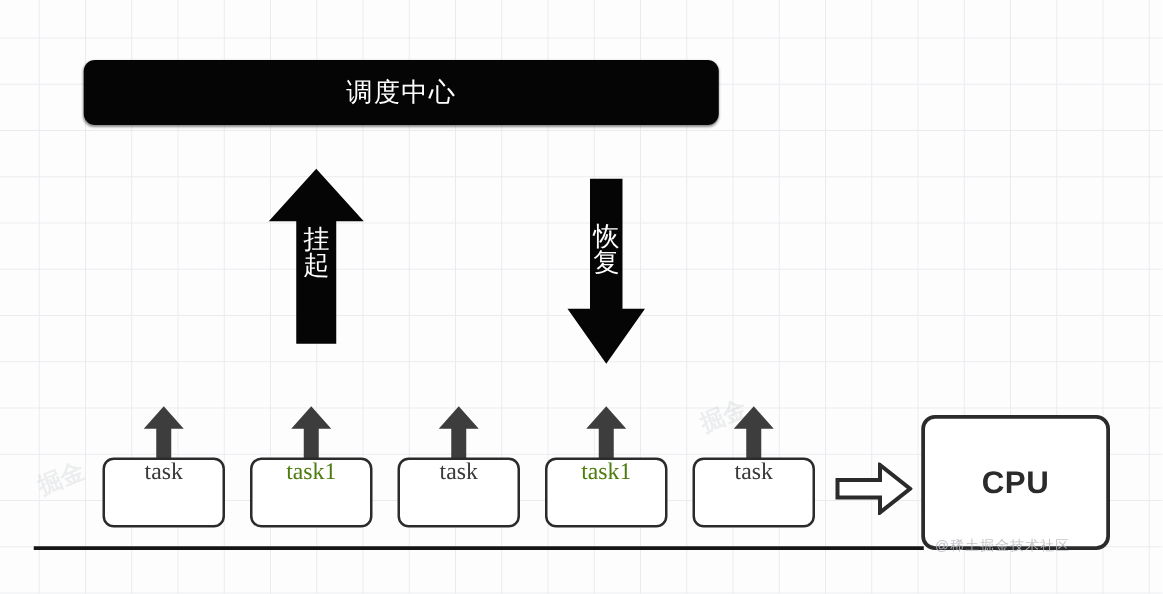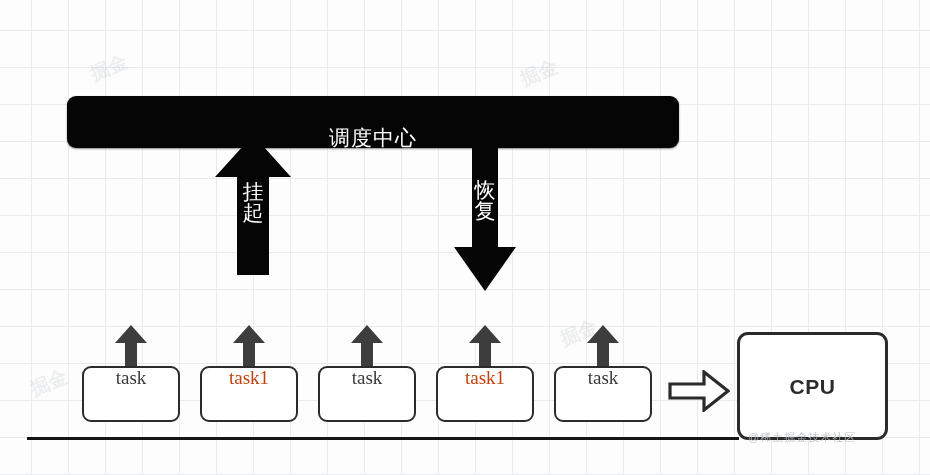--- a/index.html
+++ b/index.html
@@ -25,29 +25,28 @@
     background-size: 37px 37px;
     background-position: -6px -7px;
     overflow: hidden;
   }
 
   
   #scheduler-bar {
     position: absolute;
     left: 67px;
     top: 48px;
-    width: 612px;
+    width: 508px;
     height: 52px;
     background: #050505;
     border-radius: 9px;
     box-shadow: 0 1px 2px rgba(0,0,0,0.45);
     display: flex;
-    align-items: flex-end;
+    align-items: center;
     justify-content: center;
-    margin-top: 48px;
   }
   #scheduler-bar .bar-label {
     color: #ffffff;
     font-size: 21px;
     letter-spacing: 1px;
     line-height: 1;
   }
 
   
   .big-arrow {
@@ -112,21 +111,21 @@
     align-items: flex-start;
     justify-content: center;
     font-family: Liberation Serif, serif;
   }
   .task-label {
     font-size: 19px;
     color: #3a3a3a;
     line-height: 1;
   }
   .task-label.highlight {
-    color: #c2410c;
+    color: #4d7c0f;
   }
   .mini-arrow {
     position: absolute;
     left: 50%;
     transform: translateX(-50%);
     top: -42px;
     width: 34px;
     height: 46px;
   }
   .mini-arrow svg { display: block; }
@@ -150,21 +149,21 @@
     height: 108px;
     box-sizing: border-box;
     background: #ffffff;
     border: 3px solid #2b2b2b;
     border-radius: 11px;
     display: flex;
     align-items: center;
     justify-content: center;
   }
   #cpu-box .cpu-label {
-    font-size: 21px;
+    font-size: 25px;
     font-weight: bold;
     color: #2b2b2b;
     letter-spacing: 0.5px;
     line-height: 1;
   }
 
   
   #baseline {
     position: absolute;
     left: 27px;

